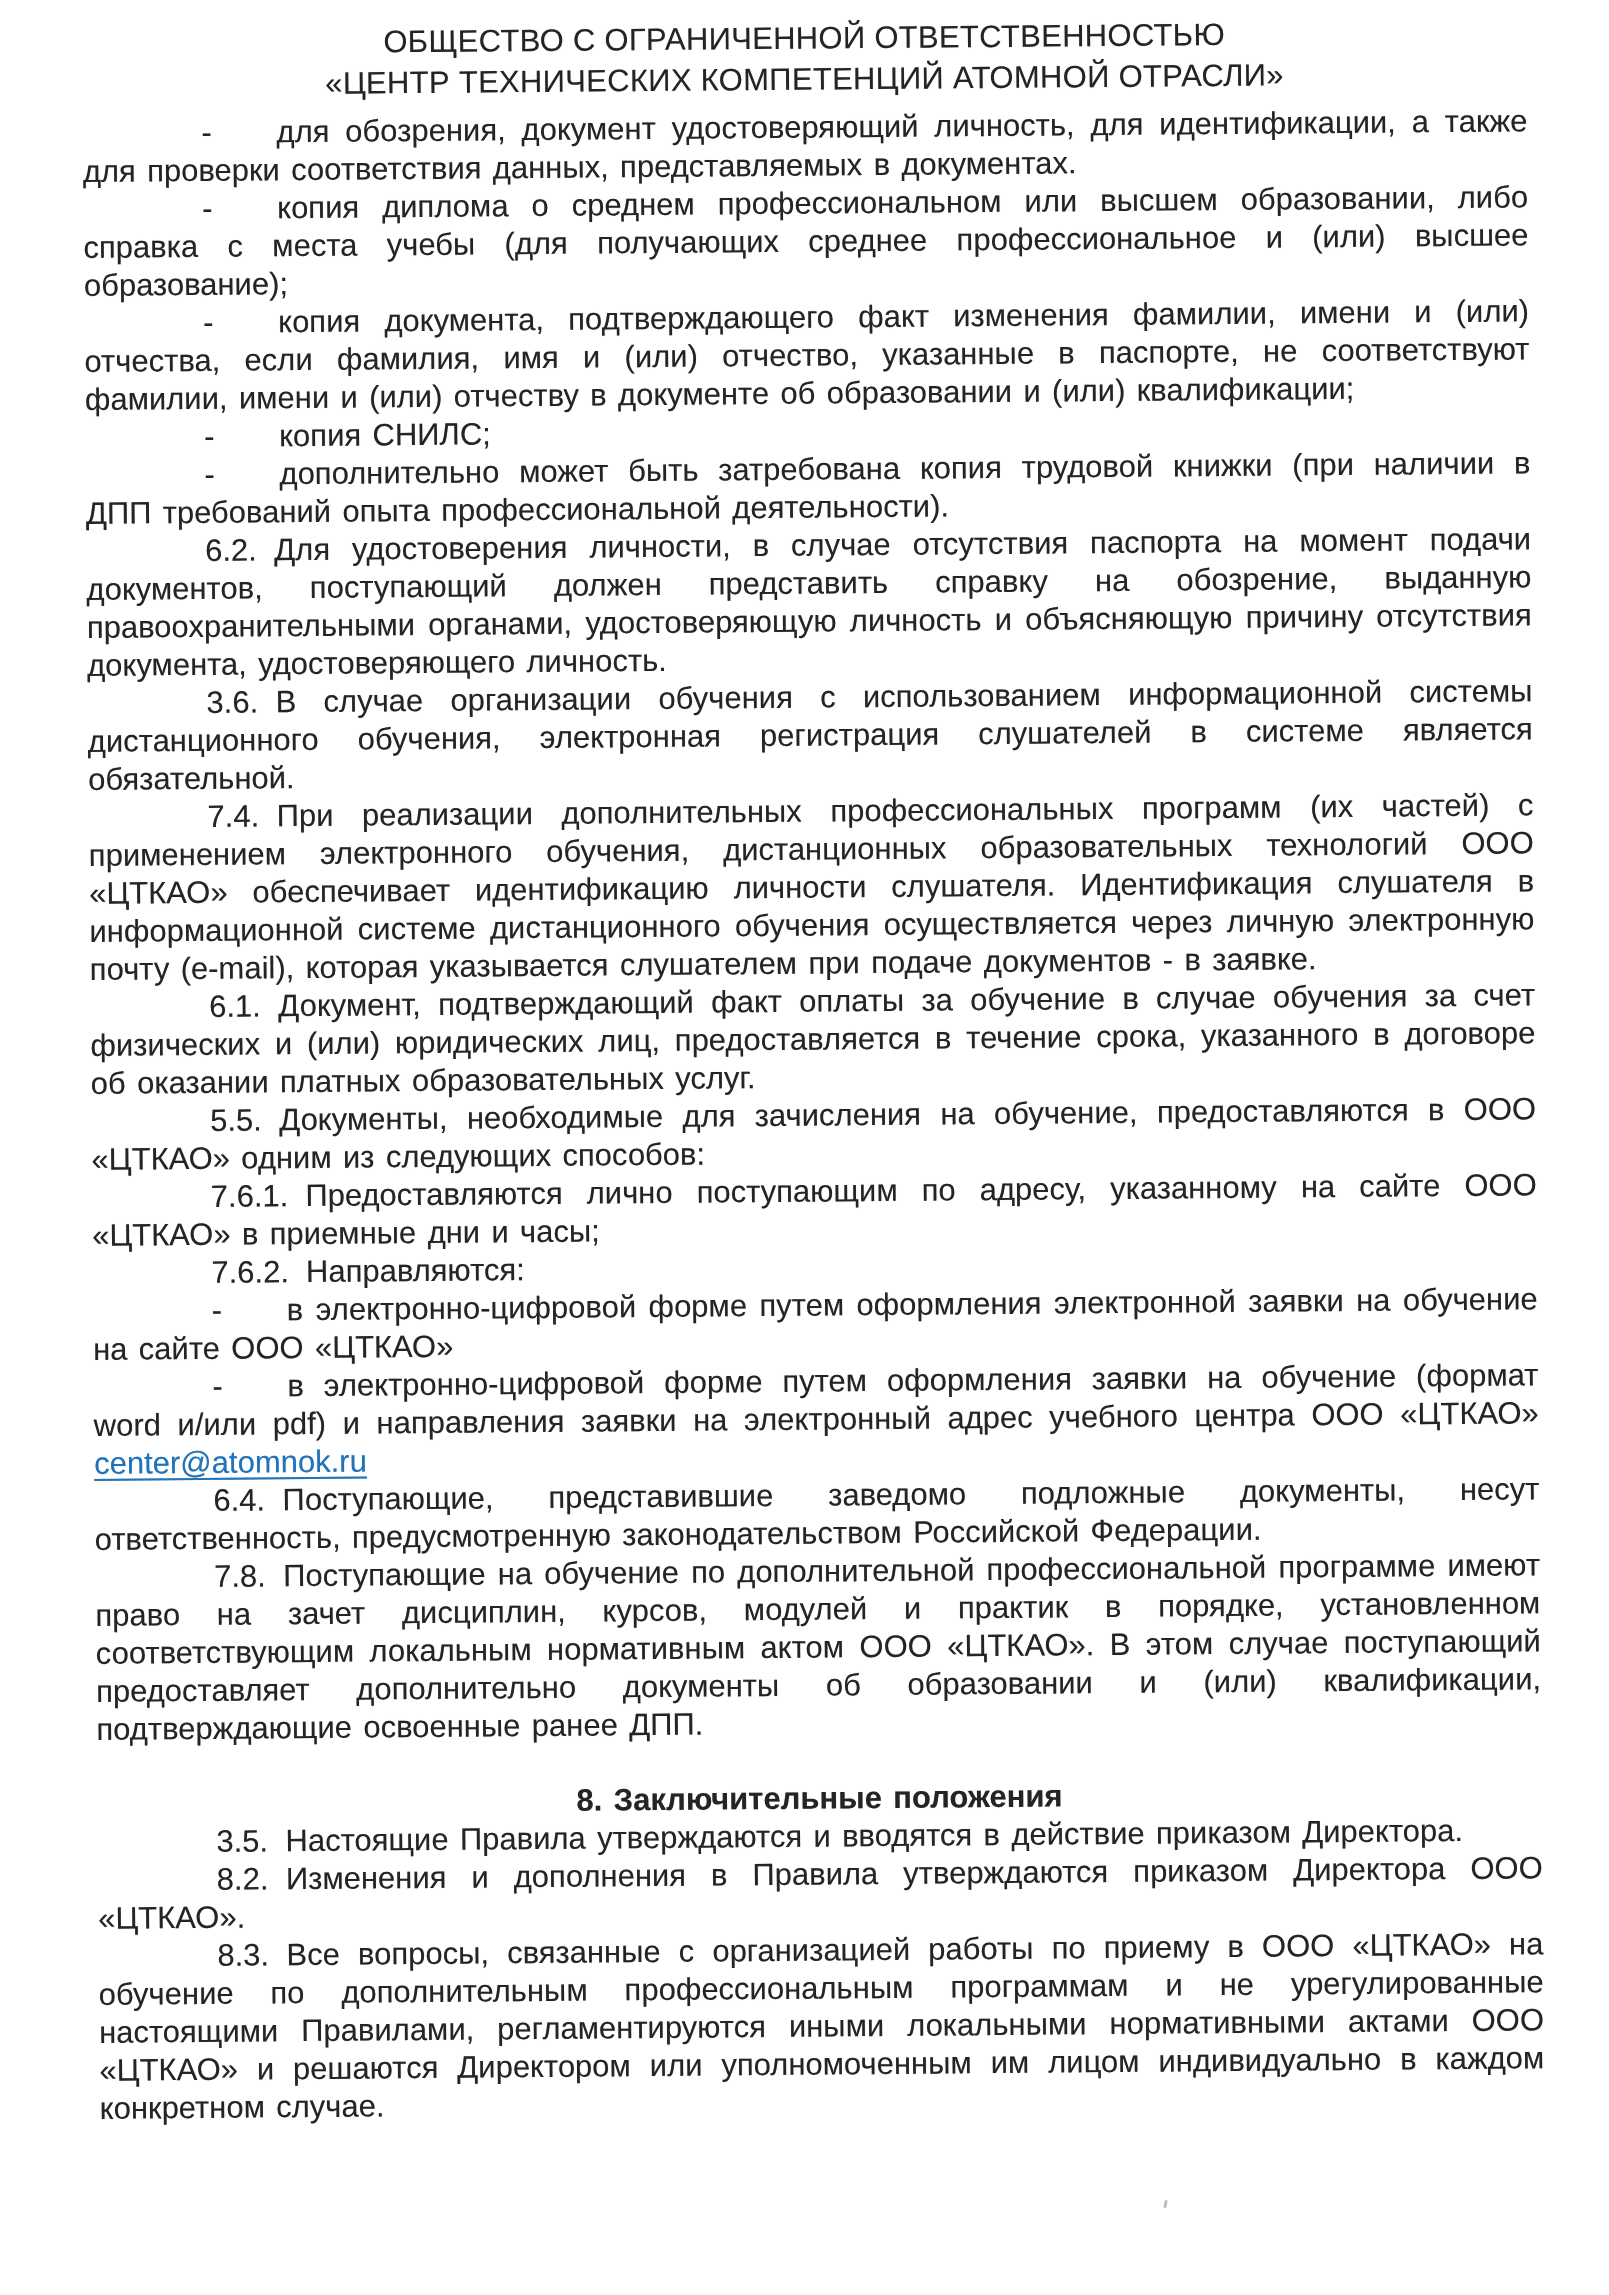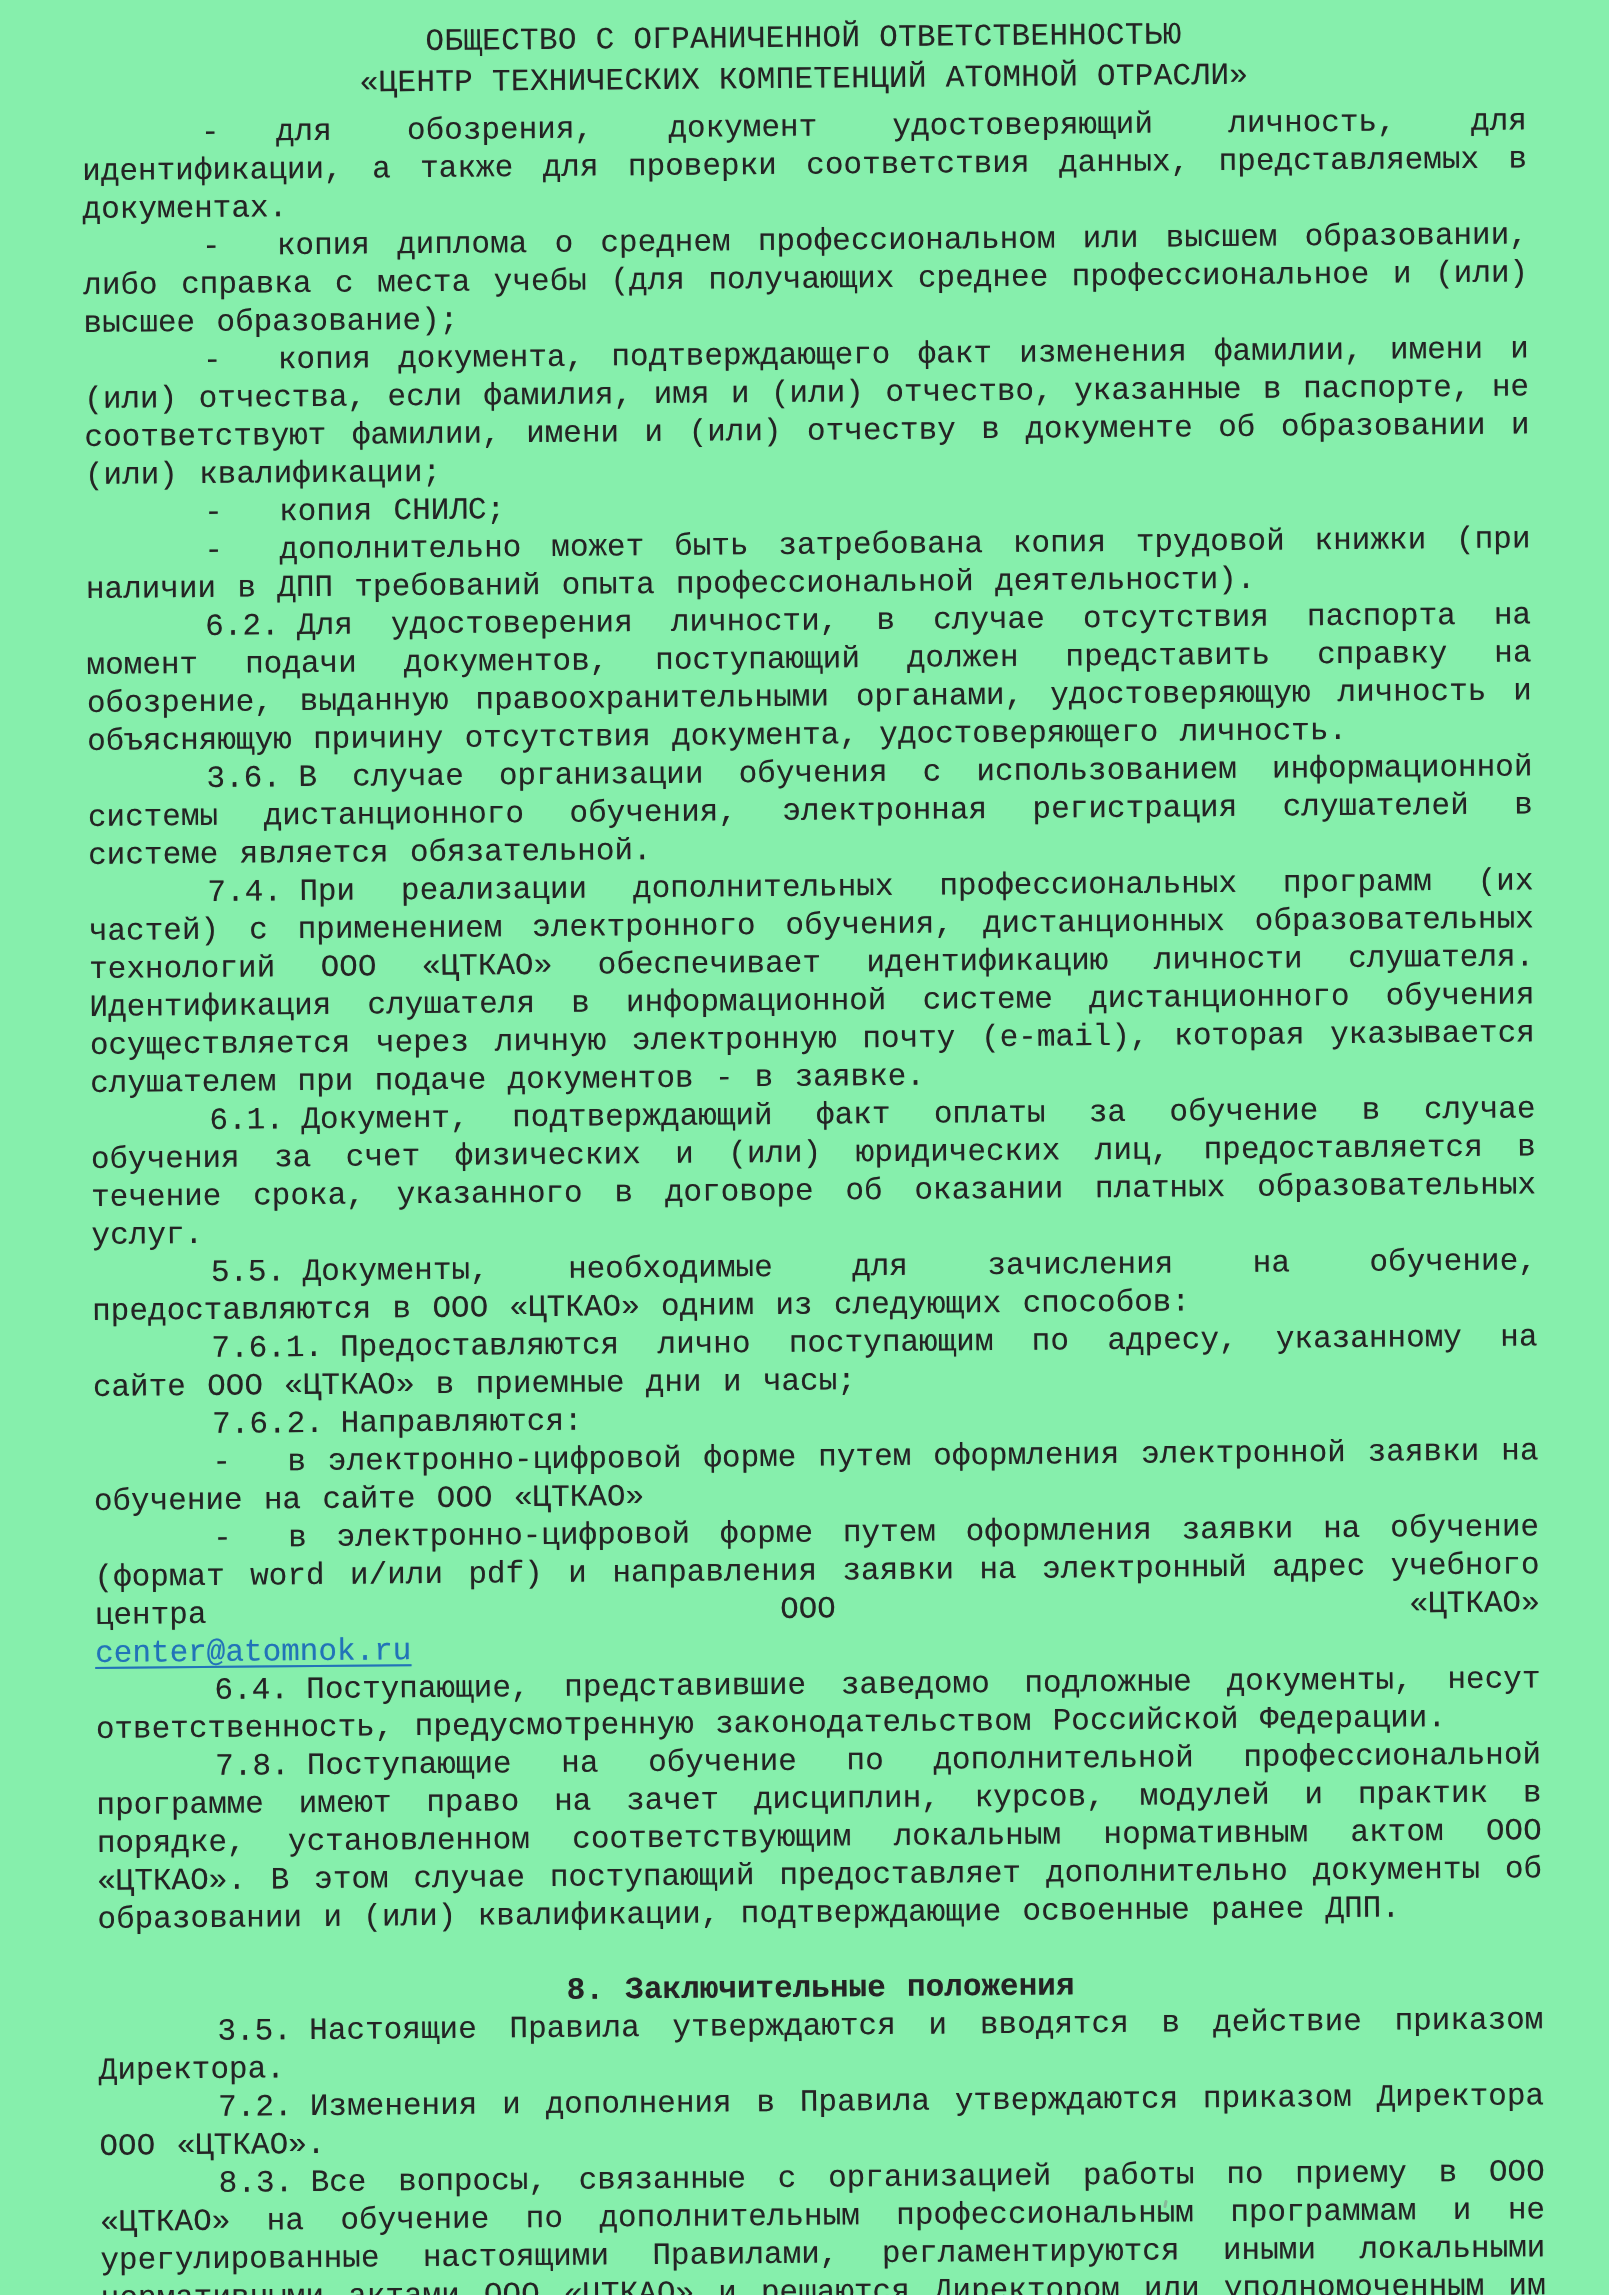--- a/index.html
+++ b/index.html
@@ -4,23 +4,23 @@
 <style>
   html, body {
     margin: 0;
     padding: 0;
     background: #e8e8e8;
   }
   .page {
     position: relative;
     width: 1610px;
     height: 2295px;
-    background: #86efac;
+    background: #ffffff;
     overflow: hidden;
-    font-family: Liberation Mono, monospace;
+    font-family: Liberation Sans, sans-serif;
     color: #242424;
   }
   .sheet {
     position: absolute;
     top: 17.4px;
     left: 87px;
     right: 78px;
     transform: rotate(-0.5deg);
     transform-origin: 55% 30%;
     text-shadow: 0 0 0.7px rgba(45,45,45,0.38);
@@ -118,21 +118,21 @@
     <p class="para jlast"><span class="dash">-</span><span>в электронно-цифровой форме путем оформления заявки на обучение (формат word и/или pdf) и направления заявки на электронный адрес учебного центра ООО «ЦТКАО»</span><a href="#" class="email">center@atomnok.ru</a></p>
 
     <p class="para"><span class="num">6.4.</span><span>Поступающие, представившие заведомо подложные документы, несут ответственность, предусмотренную законодательством Российской Федерации.</span></p>
 
     <p class="para"><span class="num">7.8.</span><span>Поступающие на обучение по дополнительной профессиональной программе имеют право на зачет дисциплин, курсов, модулей и практик в порядке, установленном соответствующим локальным нормативным актом ООО «ЦТКАО». В этом случае поступающий предоставляет дополнительно документы об образовании и (или) квалификации, подтверждающие освоенные ранее ДПП.</span></p>
 
     <p class="para h8"><span>8. Заключительные положения</span></p>
 
     <p class="para"><span class="num">3.5.</span><span>Настоящие Правила утверждаются и вводятся в действие приказом Директора.</span></p>
 
-    <p class="para"><span class="num">7.2.</span><span>Изменения и дополнения в Правила утверждаются приказом Директора ООО «ЦТКАО».</span></p>
+    <p class="para"><span class="num">8.2.</span><span>Изменения и дополнения в Правила утверждаются приказом Директора ООО «ЦТКАО».</span></p>
 
     <p class="para"><span class="num">8.3.</span><span>Все вопросы, связанные с организацией работы по приему в ООО «ЦТКАО» на обучение по дополнительным профессиональным программам и не урегулированные настоящими Правилами, регламентируются иными локальными нормативными актами ООО «ЦТКАО» и решаются Директором или уполномоченным им лицом индивидуально в каждом конкретном случае.</span></p>
 
   </div>
 
   <div class="speck"></div>
 </div>
 
 
 </body></html>

